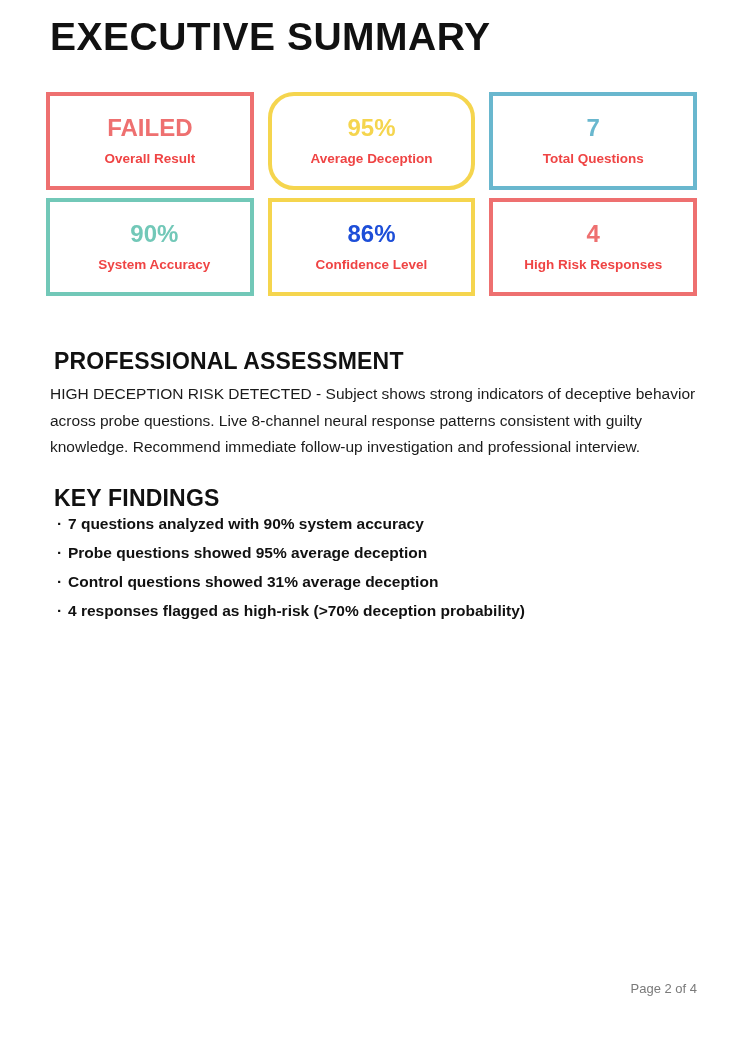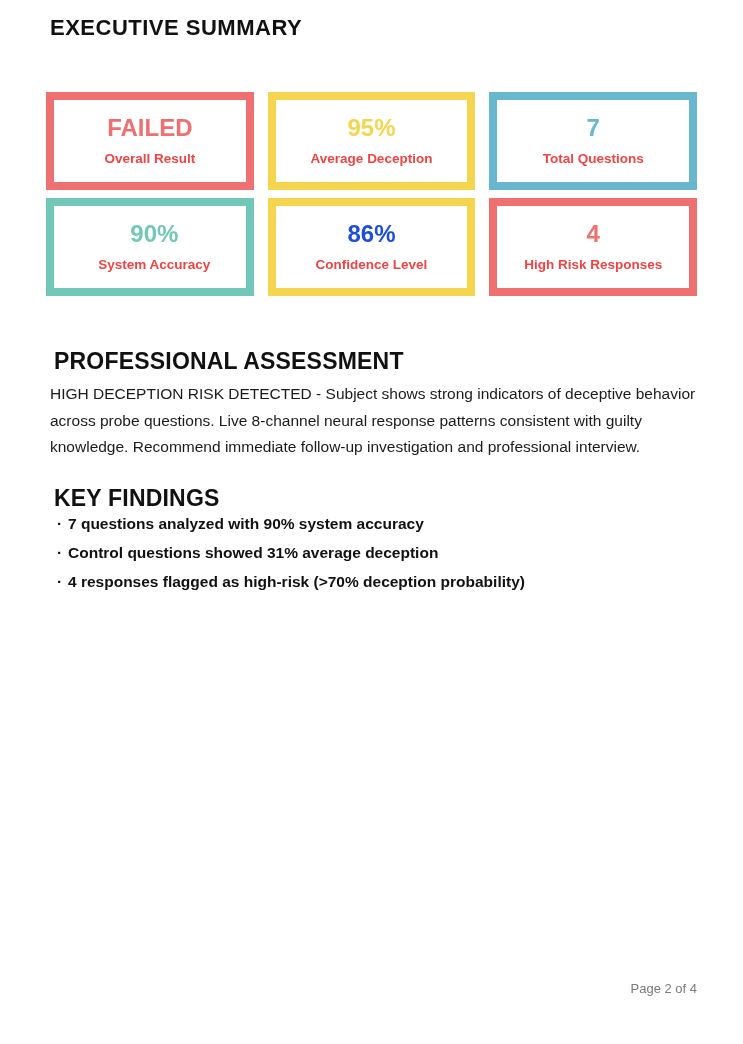--- a/index.html
+++ b/index.html
@@ -13,40 +13,40 @@
     height: 1044px;
     background: #ffffff;
     font-family: "Liberation Sans", sans-serif;
     color: #1a1a1a;
     overflow: hidden;
   }
   .doc-title {
     position: absolute;
     left: 50px;
     top: 15px;
-    font-size: 22px;
+    font-size: 39px;
     font-weight: bold;
     letter-spacing: 0.5px;
     color: #111111;
     margin: 0;
   }
   .cards-grid {
     position: absolute;
     left: 46px;
     top: 92px;
     width: 651px;
     display: grid;
     grid-template-columns: repeat(3, 1fr);
     column-gap: 14px;
     row-gap: 8px;
   }
   .card {
     box-sizing: border-box;
     height: 98px;
-    border: 8px solid #f9a8d4;
+    border: 4px solid #f9a8d4;
     background: #ffffff;
     display: flex;
     flex-direction: column;
     align-items: center;
     justify-content: center;
   }
   .card-value {
     font-size: 24px;
     font-weight: bold;
     line-height: 1;
@@ -119,21 +119,21 @@
 <div class="page">
 
   <h1 class="doc-title">EXECUTIVE SUMMARY</h1>
 
   <div class="cards-grid">
     <div class="card" style="border-color: rgb(238, 112, 112);">
       <div class="card-value" style="color: rgb(238, 112, 112);">FAILED</div>
       <div class="card-label">Overall Result</div>
     </div>
 
-    <div class="card" style="border-color: rgb(245, 213, 78);">
+    <div class="card" style="border-color: rgb(245, 213, 78); border-radius: 26px;">
       <div class="card-value" style="color: rgb(245, 213, 78);">95%</div>
       <div class="card-label">Average Deception</div>
     </div>
 
     <div class="card" style="border-color: rgb(105, 183, 206);">
       <div class="card-value" style="color: rgb(105, 183, 206);">7</div>
       <div class="card-label">Total Questions</div>
     </div>
 
     <div class="card" style="border-color: rgb(114, 200, 184); padding-left: 9px;">
@@ -155,20 +155,21 @@
   <h2 class="section-heading heading-assessment">PROFESSIONAL ASSESSMENT</h2>
 
   <p class="assessment-body">HIGH DECEPTION RISK DETECTED - Subject shows strong indicators of deceptive behavior across probe questions. Live 8-channel neural response patterns consistent with guilty knowledge. Recommend immediate follow-up investigation and professional interview.</p>
 
   <h2 class="section-heading heading-findings">KEY FINDINGS</h2>
 
   <ul class="findings-list">
     <li>7 questions analyzed with 90% system accuracy</li>
 
 
+    <li>Probe questions showed 95% average deception</li>
 
     <li>Control questions showed 31% average deception</li>
 
     <li>4 responses flagged as high-risk (&gt;70% deception probability)</li>
   </ul>
 
   <div class="page-footer">Page 2 of 4</div>
 
 </div>
 

